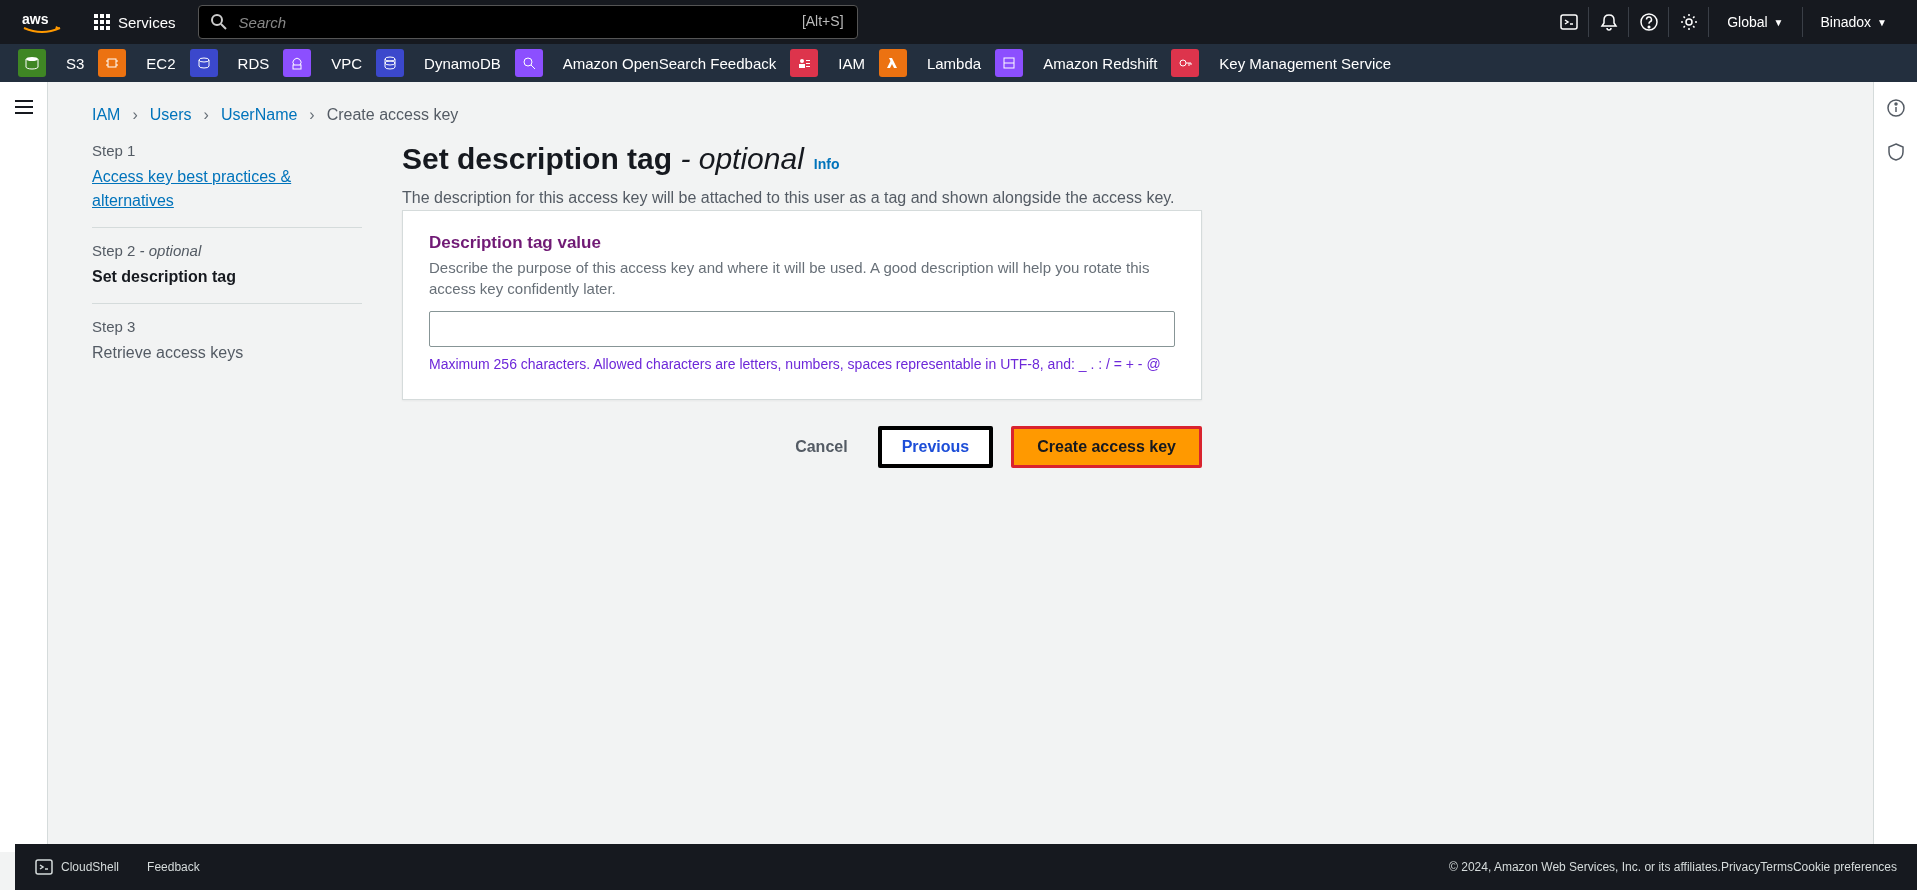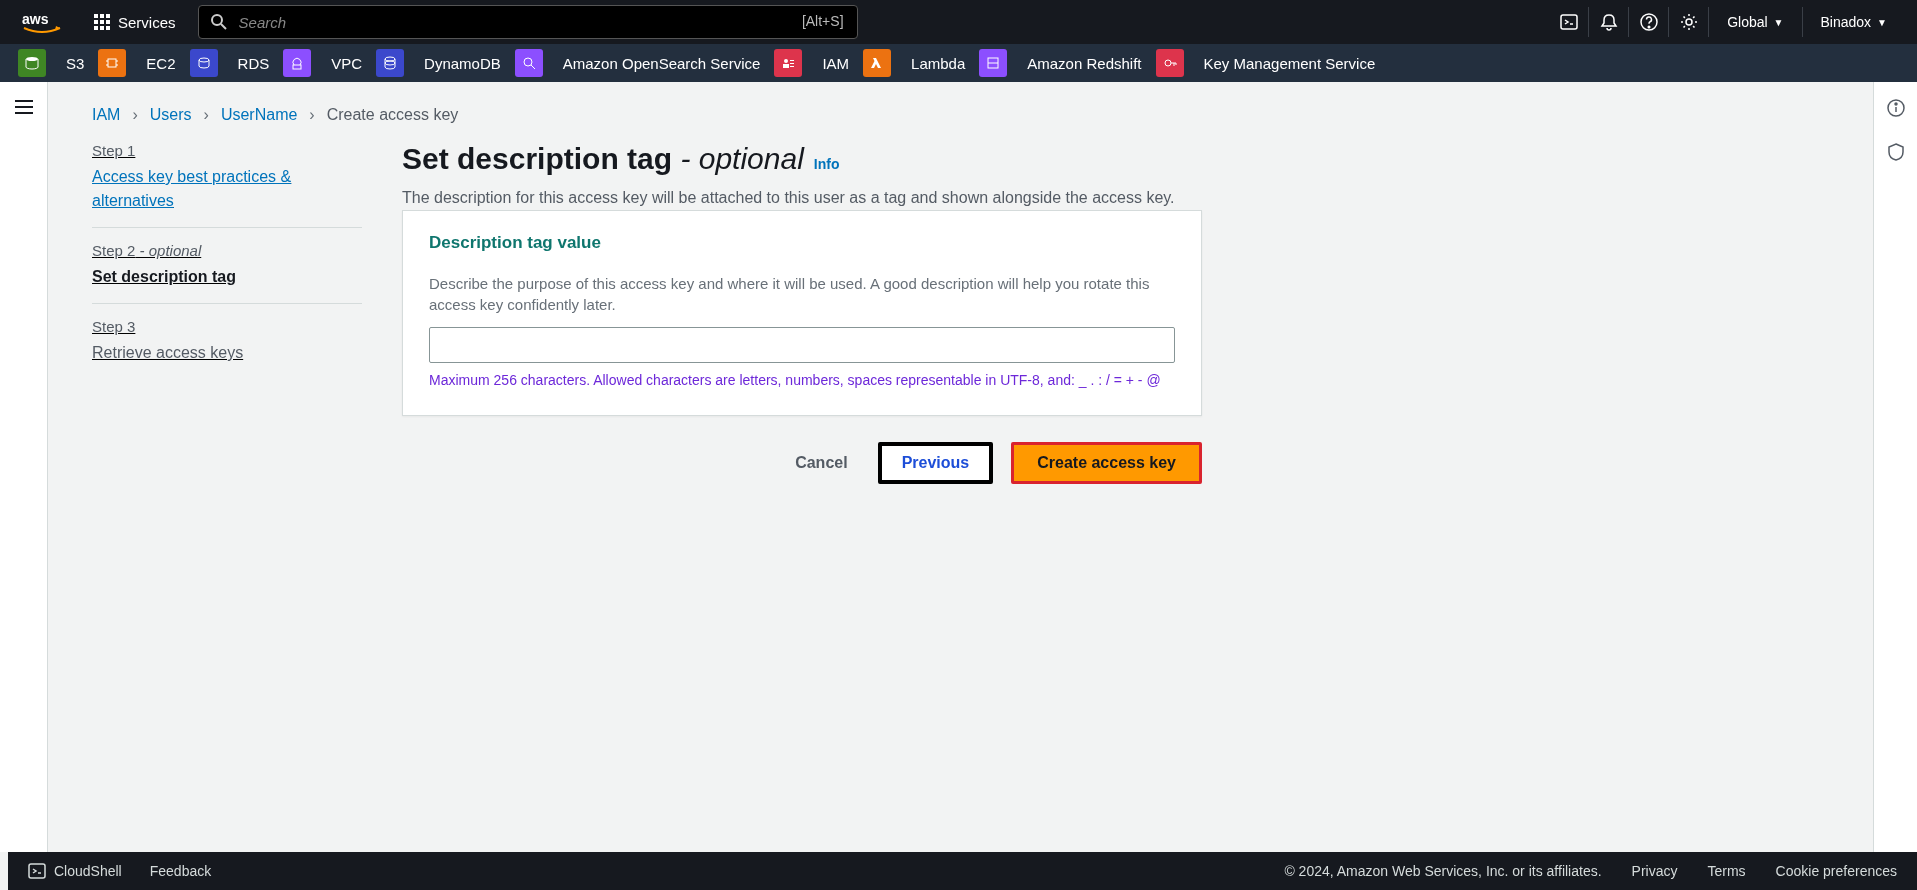--- a/index.html
+++ b/index.html
@@ -46,55 +46,55 @@
 
 
 .breadcrumb { padding: 24px 0 18px 44px; font-size: 16px; display: flex; align-items: center; gap: 12px; }
 .breadcrumb a { color: #0073bb; text-decoration: none; cursor: pointer; }
 .breadcrumb .current { color: #545b64; font-weight: 400; }
 .bc-sep { color: #687078; }
 
 
 .cols { display: flex; padding: 0 0 0 44px; gap: 0; }
 .wizard-steps { width: 310px; padding-right: 40px; }
-.step { padding: 14px 0; border-bottom: 1px solid #d5dbdb; text-decoration: underline; }
+.step { padding: 14px 0; border-bottom: 1px solid #d5dbdb; }
 .step:first-child { padding-top: 0; }
 .step-num { font-size: 15px; color: #545b64; margin-bottom: 6px; }
 .step-num .opt { font-style: italic; }
 .step-title { font-size: 16px; line-height: 1.5; }
 .step-title.link { color: #0073bb; text-decoration: underline; cursor: pointer; }
 .step-title.active { color: #16191f; font-weight: 700; }
 .step-title.future { color: #545b64; }
 
 .wizard-body { flex: 0 0 800px; }
 .page-title-row { display: flex; align-items: baseline; gap: 10px; margin-bottom: 10px; }
 .page-title { font-size: 30px; font-weight: 700; color: #16191f; }
 .page-title .opt { font-style: italic; font-weight: 400; }
 .info-link { color: #0073bb; font-size: 14px; cursor: pointer; font-weight: 700; }
 .page-desc { font-size: 16px; color: #545b64; line-height: 1.5; max-width: 780px; }
 
 .card { background: #fff; border: 1px solid #d5dbdb; box-shadow: 0 1px 2px rgba(0,0,0,0.05); padding: 22px 26px 24px; }
-.field-label { font-size: 17px; font-weight: 700; color: #0f766e; margin-bottom: 20px; }
+.field-label { font-size: 17px; font-weight: 700; color: #701a75; margin-bottom: 4px; }
 .field-help { font-size: 15px; color: #687078; line-height: 1.4; margin-bottom: 12px; }
 .field-input { width: 100%; max-width: 750px; height: 36px; border: 1px solid #879596; border-radius: 2px; padding: 0 10px; font-size: 15px; }
 .field-hint { font-size: 14px; color: #6d28d9; margin-top: 8px; line-height: 1.4; }
 
 .actions { display: flex; justify-content: flex-end; gap: 18px; margin-top: 26px; align-items: center; }
 .btn-link { background: none; border: none; color: #545b64; font-size: 16px; font-weight: 700; cursor: pointer; padding: 8px 12px; }
 .btn-secondary { background: #fff; border: 4px solid #000000; color: #1d4ed8; font-size: 16px; font-weight: 700; padding: 8px 20px; border-radius: 2px; cursor: pointer; }
 .btn-primary { background: #ff9900; border: 1px solid #ff9900; color: #16191f; font-size: 16px; font-weight: 700; padding: 8px 22px; border-radius: 2px; cursor: pointer; }
 .highlight-box { border: 3px solid #d9232e; display: inline-block; border-radius: 2px; }
 .highlight-box .btn-primary { border-radius: 0; }
 
 
-.footer { position: absolute; bottom: 0; left: 8px; right: 0; height: 38px; background: #16191f; color: #d5dbdb; display: flex; align-items: center; padding: 0 20px; font-size: 14px; }
+.footer { position: absolute; bottom: 0; left: 15px; right: 0; height: 46px; background: #16191f; color: #d5dbdb; display: flex; align-items: center; padding: 0 20px; font-size: 12px; }
 .footer-left { display: flex; gap: 28px; align-items: center; }
 .footer-left .cs { display: flex; align-items: center; gap: 8px; cursor: pointer; }
 .footer-spacer { flex: 1; }
-.footer-right { display: flex; gap: 30px; }
+.footer-right { display: flex; }
 .footer-right span, .footer-right a { color: #d5dbdb; cursor: pointer; }
 </style>
 </head>
 <body>
 
 <div class="topnav">
   <svg class="aws-logo" viewBox="0 0 40 24">
     <text x="0" y="14" fill="#fff" font-size="14" font-weight="700" font-family="Arial">aws</text>
     <path d="M2 18 Q20 26 38 18" stroke="#ff9900" stroke-width="2" fill="none"></path>
     <path d="M34 16 l4 2 l-5 2" fill="#ff9900"></path>
@@ -214,21 +214,21 @@
       </span>
       <span>DynamoDB</span>
     </div>
   <div class="svc">
       <span class="svc-icon svc-opensearch">
         <svg width="16" height="16" viewBox="0 0 16 16" fill="none" stroke="#fff">
           <circle cx="7" cy="7" r="4"></circle>
           <line x1="10" y1="10" x2="14" y2="14"></line>
         </svg>
       </span>
-      <span>Amazon OpenSearch Service</span>
+      <span>Amazon OpenSearch Feedback</span>
     </div>
   <div class="svc">
       <span class="svc-icon svc-iam">
         <svg width="16" height="16" viewBox="0 0 16 16" fill="#fff">
           <circle cx="6" cy="6" r="2"></circle>
           <rect x="3" y="9" width="6" height="4"></rect>
           <rect x="10" y="5" width="4" height="1"></rect>
           <rect x="10" y="8" width="4" height="1"></rect>
           <rect x="10" y="11" width="4" height="1"></rect>
         </svg>

